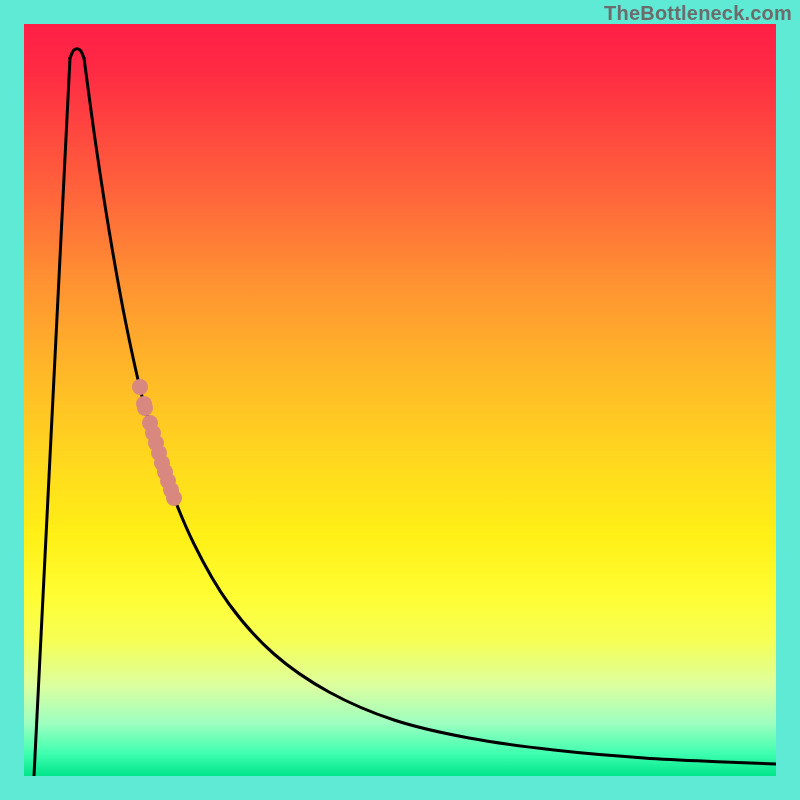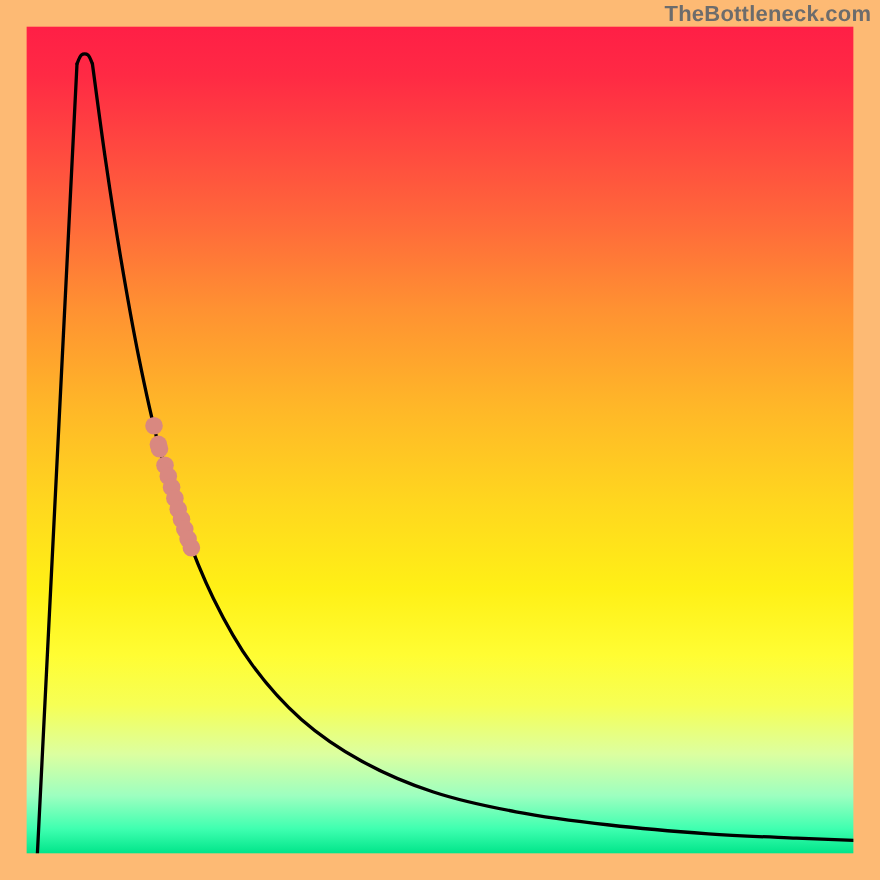--- a/index.html
+++ b/index.html
@@ -7,21 +7,21 @@
     padding: 0;
     width: 800px;
     height: 800px;
     overflow: hidden;
     font-family: Arial, Helvetica, sans-serif;
   }
   .frame {
     position: relative;
     width: 800px;
     height: 800px;
-    background: #fdba74;
+    background: #5eead4;
   }
   .plot {
     position: absolute;
     left: 24px;
     top: 24px;
     width: 752px;
     height: 752px;
     overflow: hidden;
   }
   .gradient {

